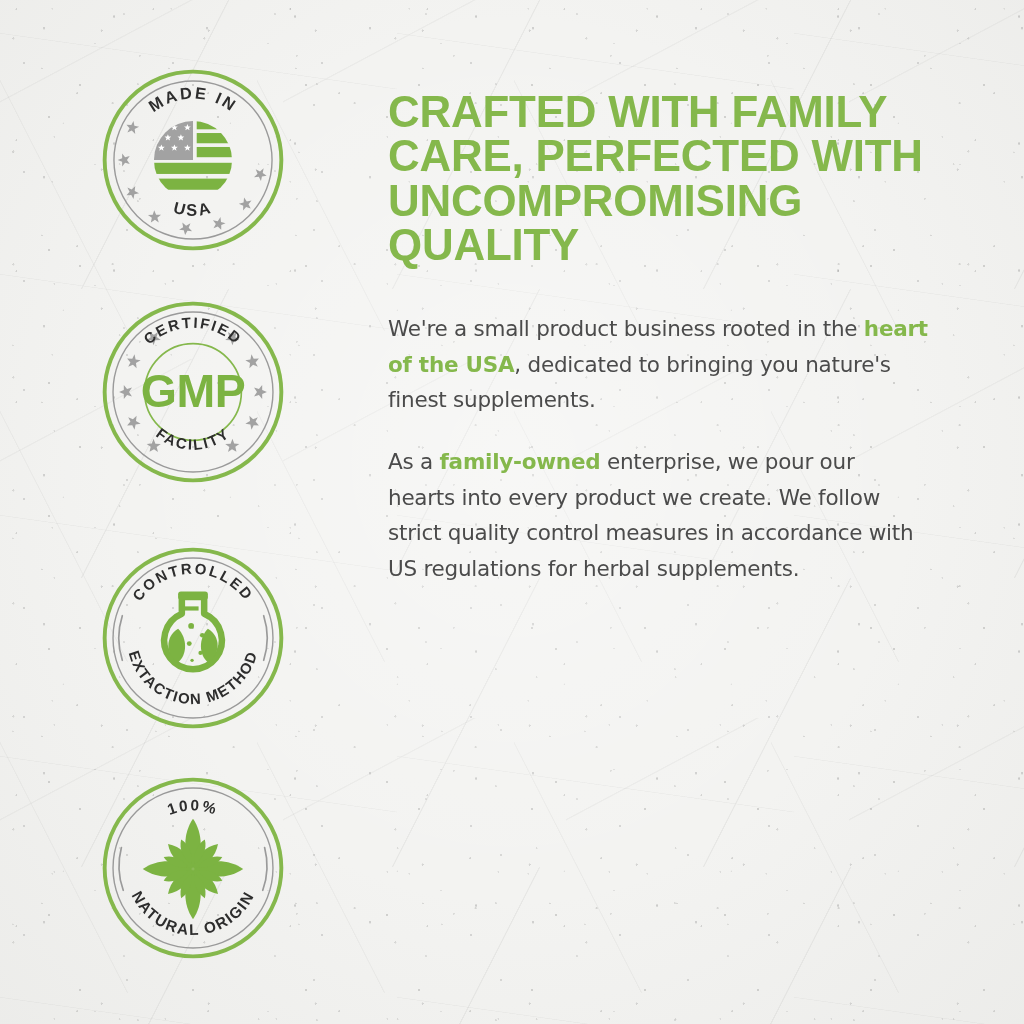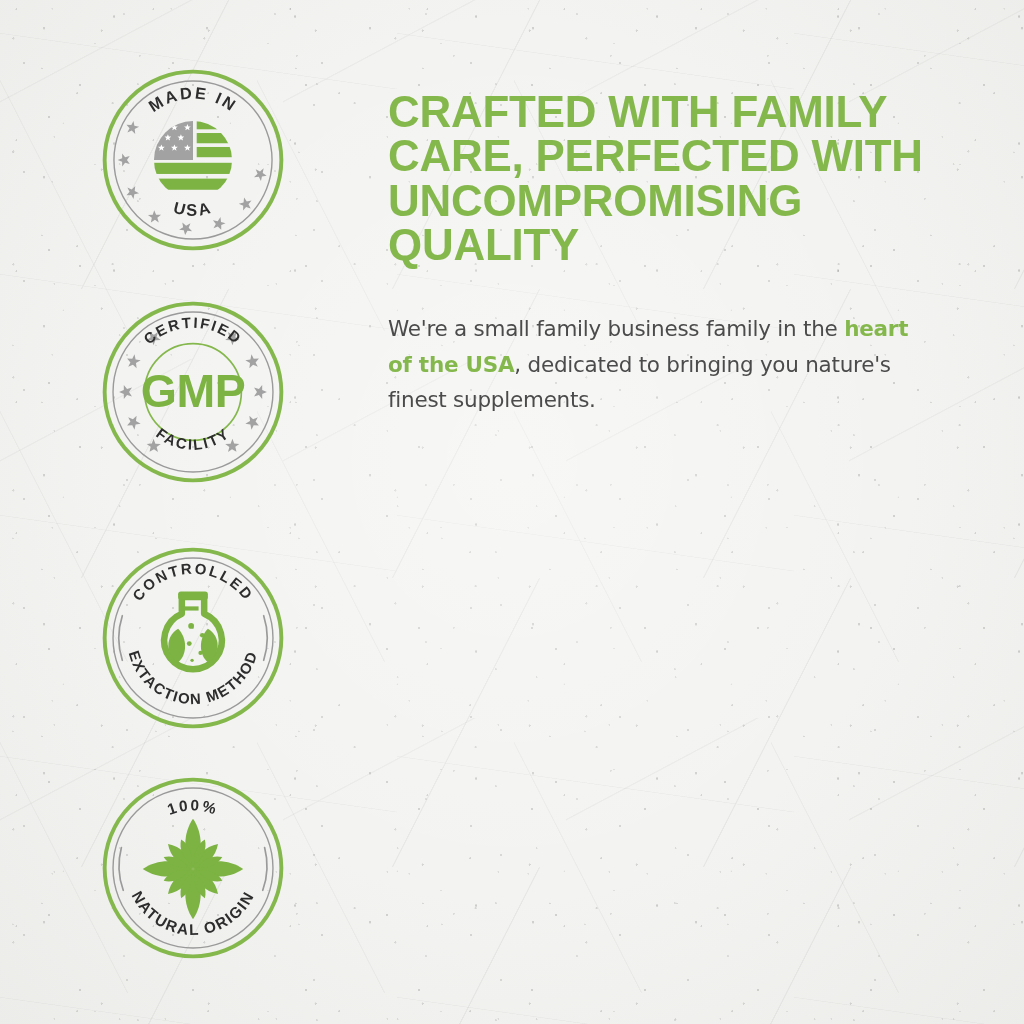--- a/index.html
+++ b/index.html
@@ -409,17 +409,18 @@
   <div id="content-column">
 
     <h1 id="headline">
       <span>CRAFTED WITH FAMILY</span><br>
       <span>CARE, PERFECTED WITH</span><br>
       <span>UNCOMPROMISING</span><br>
       <span>QUALITY</span>
     </h1>
 
     <div id="body-copy">
-      <p><span>We're a small family business family in the </span><span class="hl">heart of the USA</span><span>, dedicated to bringing you nature's finest supplements.</span></p>
+      <p><span>We're a small product business rooted in the </span><span class="hl">heart of the USA</span><span>, dedicated to bringing you nature's finest supplements.</span></p>
+      <p><span>As a </span><span class="hl">family-owned</span><span> enterprise, we pour our hearts into every product we create. We follow strict quality control measures in accordance with US regulations for herbal supplements.</span></p>
     </div>
 
   </div>
 </div>
 
 </body></html>

